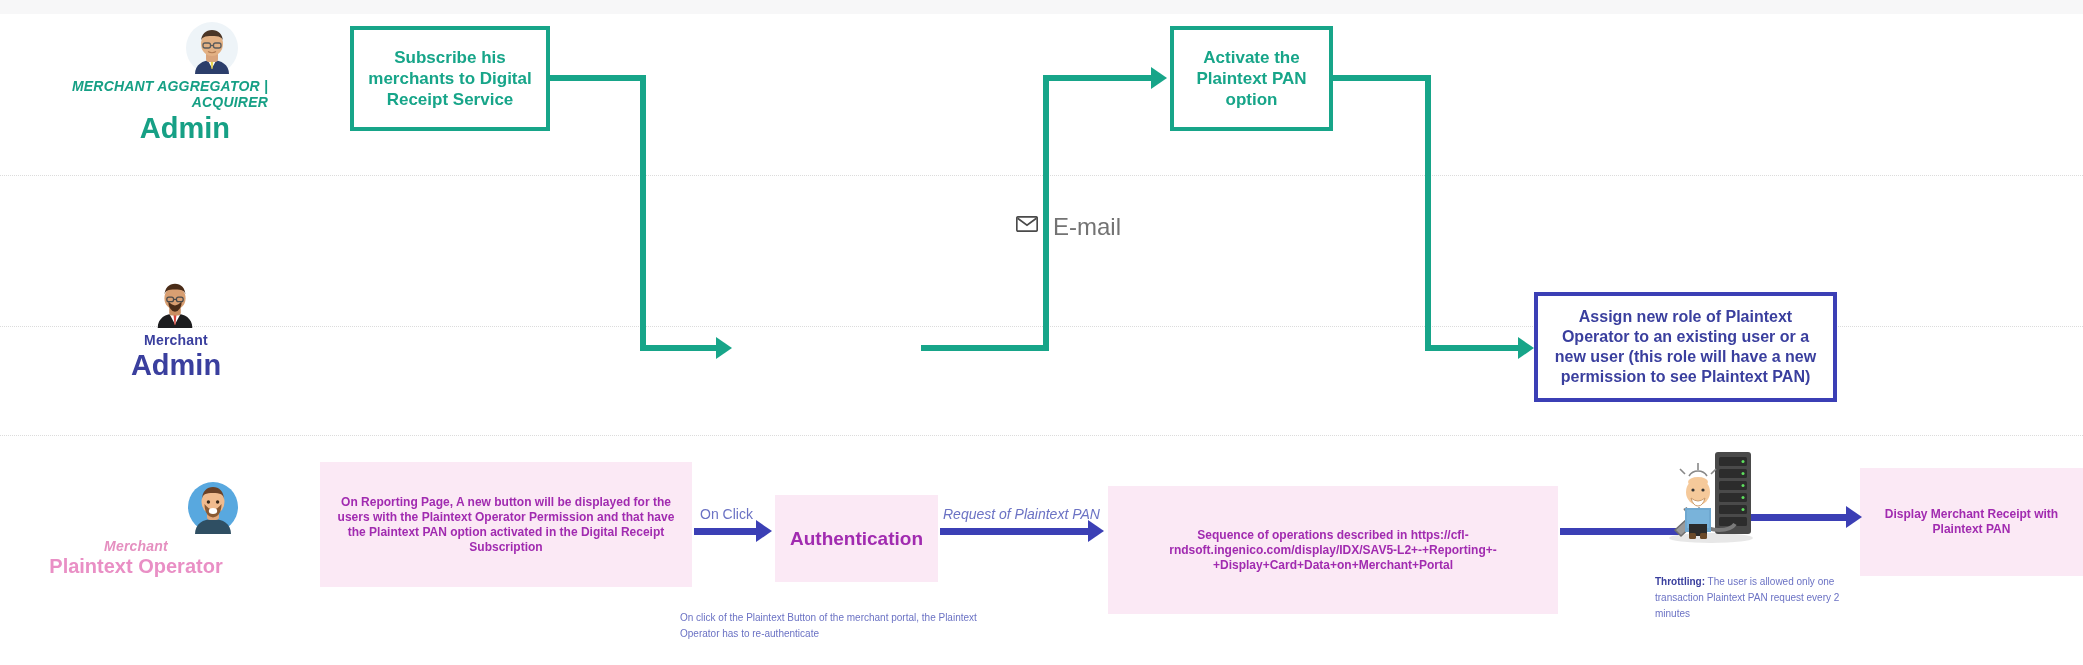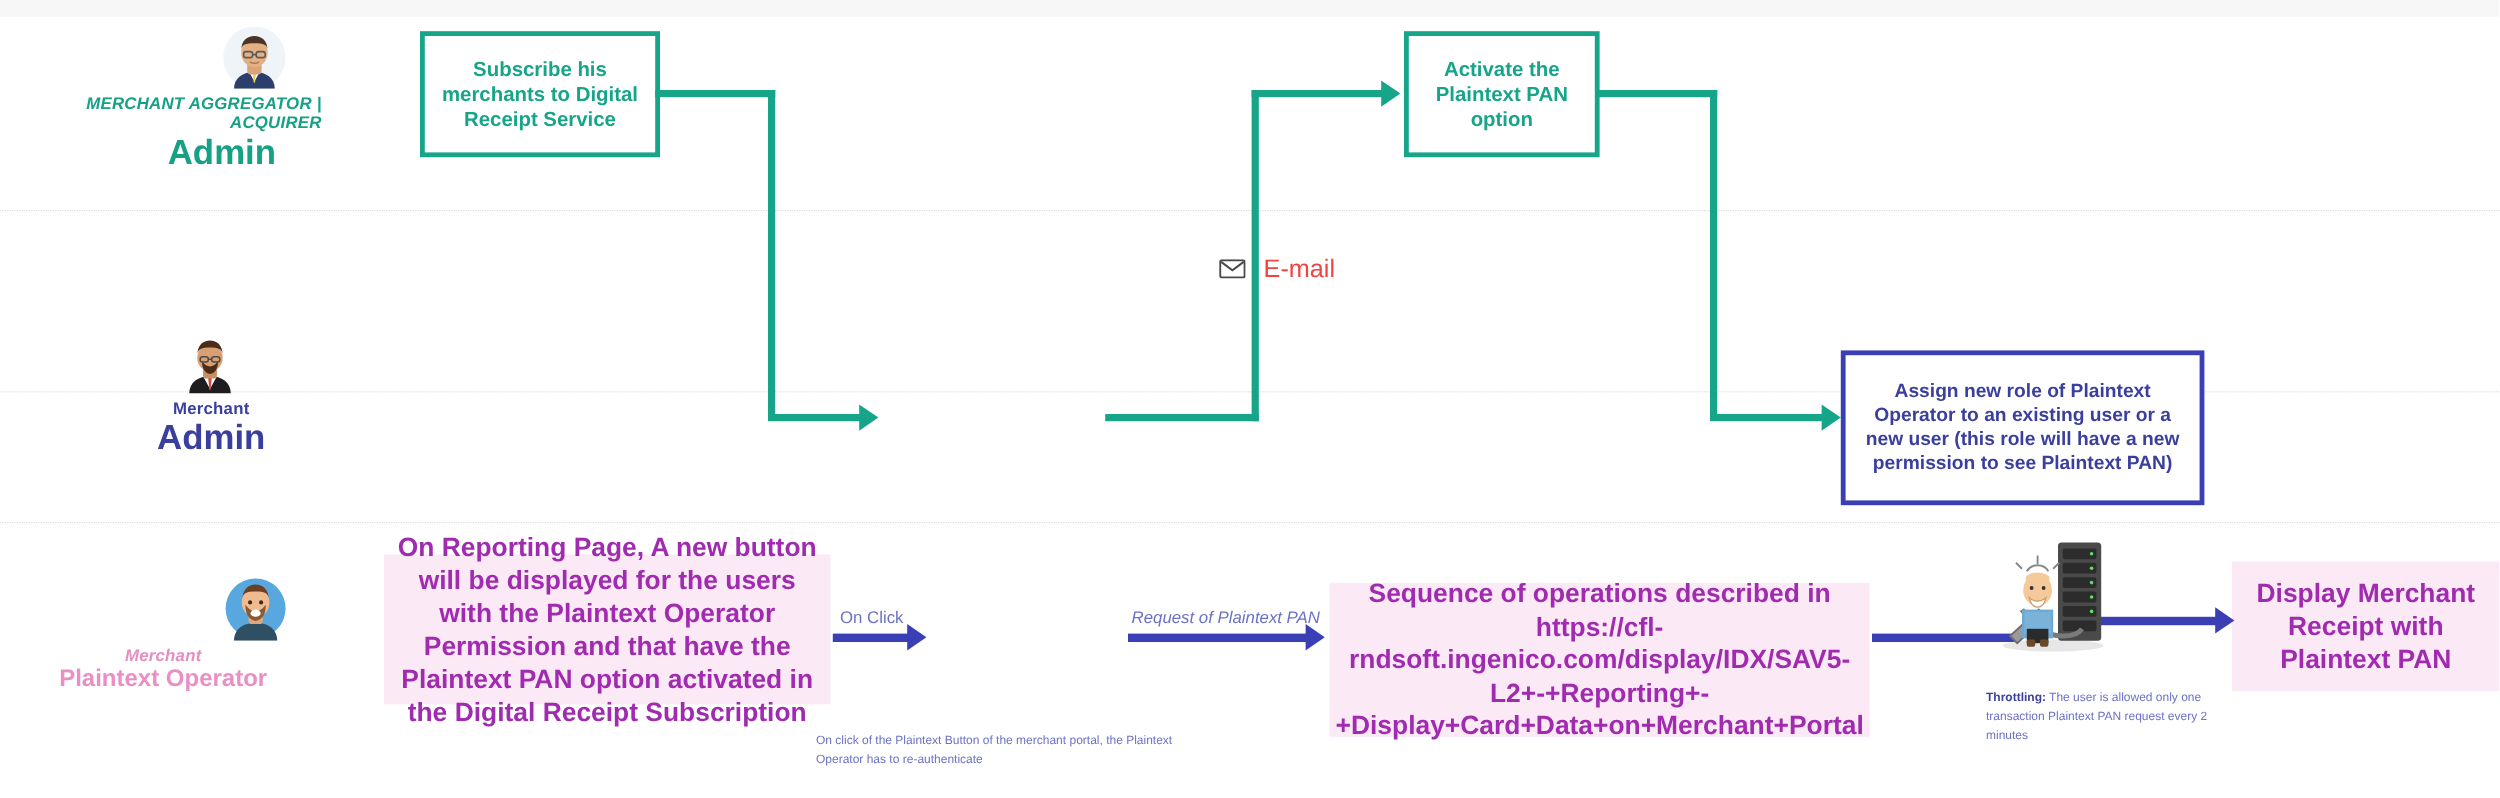--- a/index.html
+++ b/index.html
@@ -33,37 +33,37 @@
   .actor-c{left:0px;top:480px;width:272px;}
   .actor-c .role{font-size:14px;color:#e58fc0;margin-top:4px;}
   .actor-c .name{font-size:20px;color:#e98fc5;margin-top:1px;}
 
   
   .box{position:absolute;box-sizing:border-box;display:flex;align-items:center;
        justify-content:center;text-align:center;font-weight:bold;line-height:1.25;}
 
   .box-green{border:4px solid #17a589;background:#ffffff;color:#17a589;font-size:17px;}
   .box-blue{border:4px solid #3b3fb5;background:#ffffff;color:#3a3f9e;font-size:16px;}
-  .box-pink{border:0;background:#fbe9f5;color:#a12bb0;font-size:22px;}
+  .box-pink{border:0;background:#fbe9f5;color:#a12bb0;font-size:12px;}
 
   
   .seg{position:absolute;background:#17a589;}
   .seg-h{height:6px;}
   .seg-v{width:6px;}
   .seg-b{position:absolute;background:#3b3fb5;}
   .seg-bh{height:7px;}
 
   .arrow-r{position:absolute;width:0;height:0;border-top:11px solid transparent;
            border-bottom:11px solid transparent;border-left:16px solid #17a589;}
   .arrow-rb{position:absolute;width:0;height:0;border-top:11px solid transparent;
            border-bottom:11px solid transparent;border-left:16px solid #3b3fb5;}
 
   
   .lbl{position:absolute;font-size:14px;color:#6b72c4;white-space:nowrap;}
-  .lbl-green{position:absolute;font-size:21px;color:#ef4444;white-space:nowrap;}
+  .lbl-green{position:absolute;font-size:24px;color:#737373;white-space:nowrap;}
   .note{position:absolute;font-size:10px;color:#6b72c4;line-height:1.6;}
   .note b{color:#3a3f9e;}
 
   .env-icon{position:absolute;width:22px;height:16px;}
 </style>
 </head>
 <body>
 
 <div id="stage">
 
@@ -106,21 +106,21 @@
       <path d="M19 24q7 9 14 0q0 10-7 11q-7-1-7-11z" fill="#4a2c18"></path>
       <rect x="17.5" y="20" width="7" height="4.6" rx="2" fill="none" stroke="#4a4a4a" stroke-width="1.3"></rect>
       <rect x="27.5" y="20" width="7" height="4.6" rx="2" fill="none" stroke="#4a4a4a" stroke-width="1.3"></rect>
       <path d="M24.5 22.3h3" stroke="#4a4a4a" stroke-width="1.3"></path>
     </svg>
     <div class="role">Merchant</div>
     <div class="name">Admin</div>
   </div>
 
 
-  <div class="box box-blue" style="left:1534px;top:292px;width:303px;height:129px;padding:0 10px;">Assign new role of Plaintext Operator to an existing user or a new user (this role will have a new permission to see Plaintext PAN)</div>
+  <div class="box box-blue" style="left:1534px;top:292px;width:303px;height:110px;padding:0 10px;">Assign new role of Plaintext Operator to an existing user or a new user (this role will have a new permission to see Plaintext PAN)</div>
 
   <div class="seg seg-h" style="left:546px;top:75px;width:100px;"></div>
   <div class="seg seg-v" style="left:640px;top:75px;height:275px;"></div>
   <div class="seg seg-h" style="left:640px;top:345px;width:78px;"></div>
   <div class="arrow-r" style="left:716px;top:337px;"></div>
 
   <div class="seg seg-h" style="left:921px;top:345px;width:128px;"></div>
   <div class="seg seg-v" style="left:1043px;top:75px;height:276px;"></div>
   <div class="seg seg-h" style="left:1043px;top:75px;width:110px;"></div>
   <div class="arrow-r" style="left:1151px;top:67px;"></div>
@@ -148,20 +148,21 @@
       <ellipse cx="27" cy="31" rx="4.2" ry="3" fill="#fff"></ellipse>
       <circle cx="22.4" cy="22" r="1.7" fill="#3b2a1b"></circle>
       <circle cx="31.6" cy="22" r="1.7" fill="#3b2a1b"></circle>
     </svg>
     <div class="role">Merchant</div>
     <div class="name">Plaintext Operator</div>
   </div>
 
   <div class="box box-pink" style="left:320px;top:462px;width:372px;height:125px;padding:0 8px;">On Reporting Page, A new button will be displayed for the users with the Plaintext Operator Permission and that have the Plaintext PAN option activated in the Digital Receipt Subscription</div>
 
+  <div class="box box-pink" style="left:775px;top:495px;width:163px;height:87px;font-size:19px;">Authentication</div>
 
   <div class="box box-pink" style="left:1108px;top:486px;width:450px;height:128px;padding:0 8px;">Sequence of operations described in https://cfl-rndsoft.ingenico.com/display/IDX/SAV5-L2+-+Reporting+-+Display+Card+Data+on+Merchant+Portal</div>
 
   <div class="box box-pink" style="left:1860px;top:468px;width:223px;height:108px;padding:0 8px;">Display Merchant Receipt with Plaintext PAN</div>
 
   <div class="seg-b seg-bh" style="left:694px;top:528px;width:64px;"></div>
   <div class="arrow-rb" style="left:756px;top:520px;"></div>
   <div class="lbl" style="left:700px;top:506px;">On Click</div>
 
   <div class="seg-b seg-bh" style="left:940px;top:528px;width:150px;"></div>

